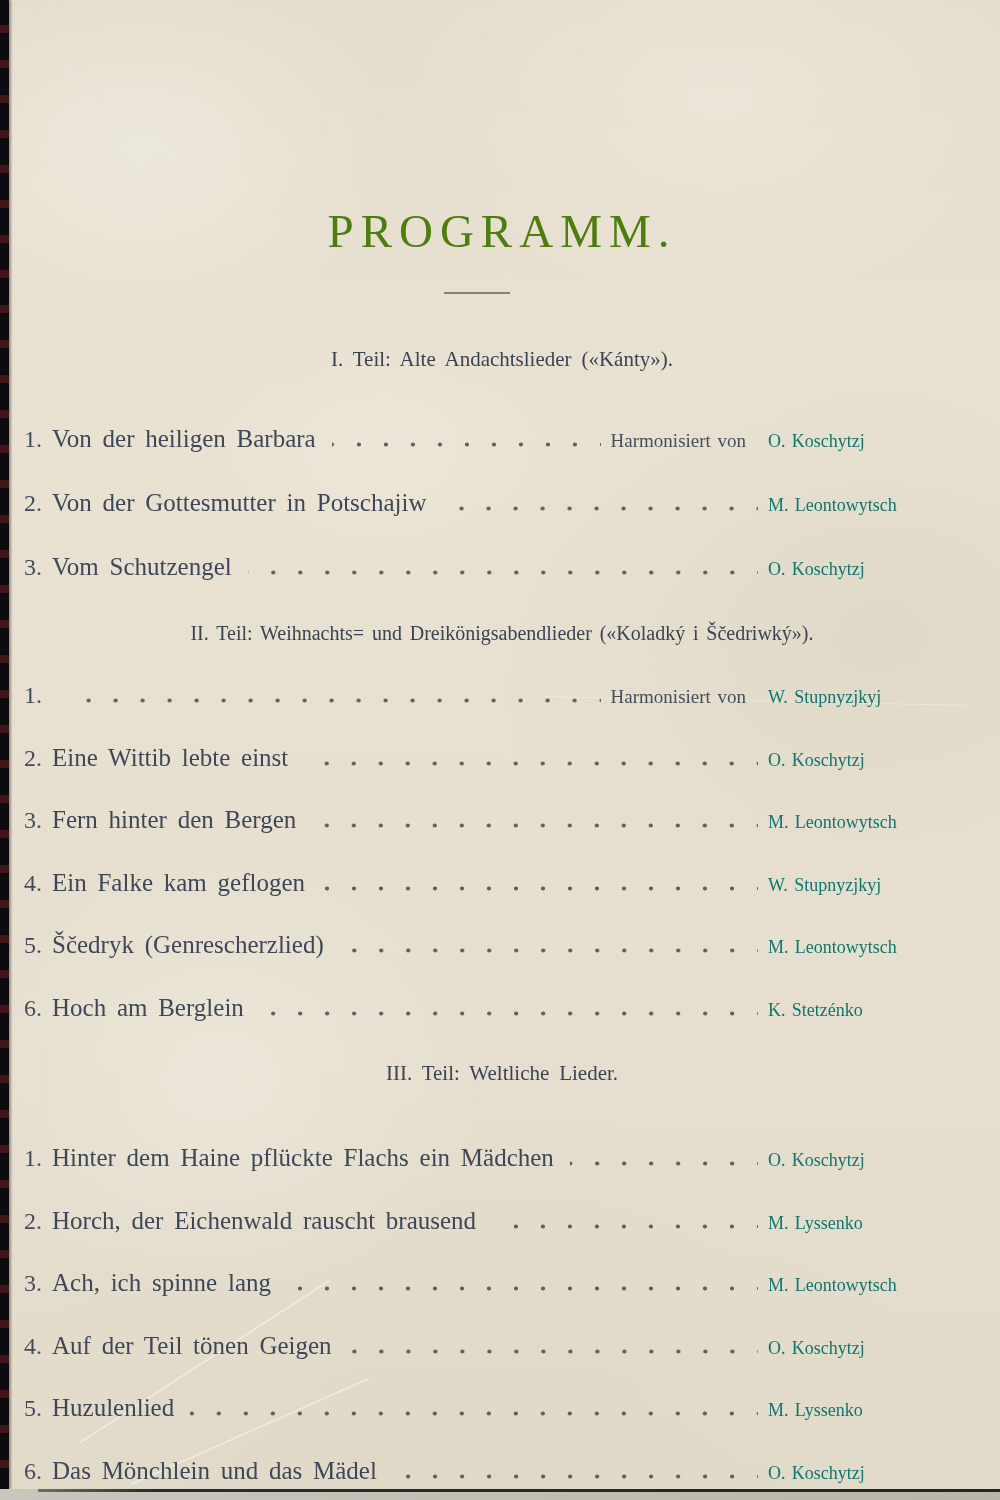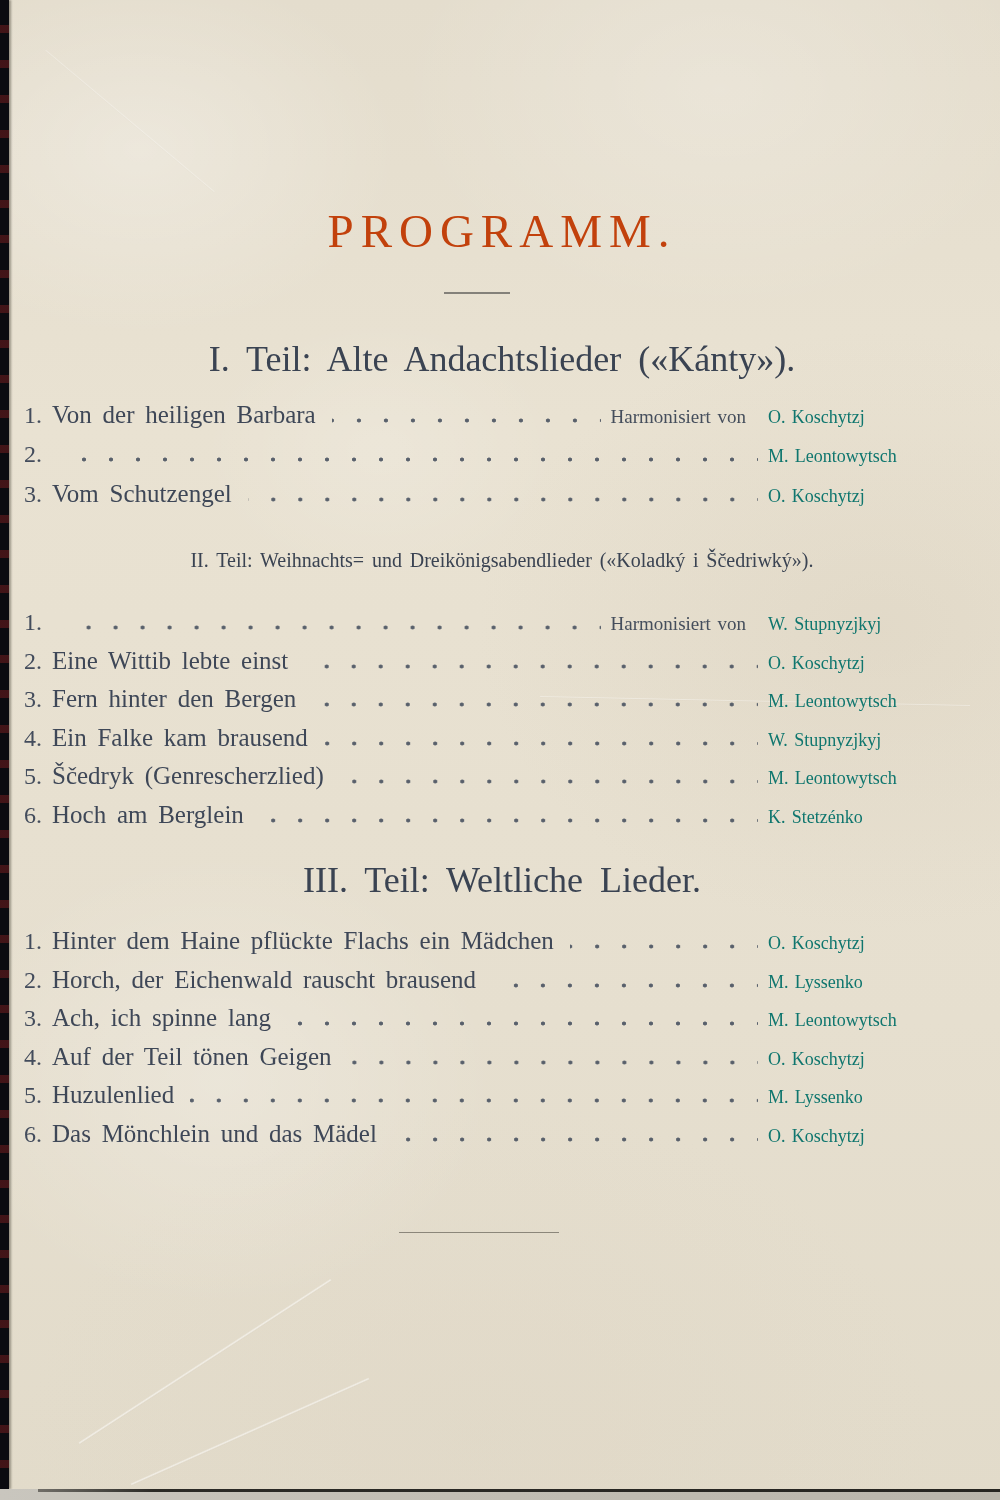--- a/index.html
+++ b/index.html
@@ -37,45 +37,45 @@
   .crease{position:absolute;z-index:1;background:linear-gradient(180deg,rgba(255,255,255,.0),rgba(255,255,255,.55),rgba(214,205,188,.35));}
   .crease.c1{left:55px;top:1360px;width:300px;height:3px;transform:rotate(-33deg);}
   .crease.c2{left:120px;top:1430px;width:260px;height:3px;transform:rotate(-24deg);}
   .crease.c3{left:540px;top:700px;width:430px;height:2px;transform:rotate(1.2deg);opacity:.6;}
   .crease.c4{left:20px;top:120px;width:220px;height:2px;transform:rotate(40deg);opacity:.5;}
 
   .sheet{position:relative;z-index:2;padding:208px 20px 0 24px;}
 
   h1.page-title{
     margin:0;text-align:center;font-weight:normal;
-    font-size:47px;line-height:1;letter-spacing:7px;color:#c2410c;
+    font-size:47px;line-height:1;letter-spacing:7px;color:#4d7c0f;
     word-spacing:2px;
   }
   .title-rule{
     width:66px;height:0;border-top:2px solid #84817a;
     margin:37px auto 0 auto;transform:translateX(-25px);
   }
   h2.section-heading{
     margin:0;text-align:center;font-weight:normal;color:#3a4352;
-    font-size:36px;line-height:38px;word-spacing:.22em;white-space:nowrap;
+    font-size:21px;line-height:38px;word-spacing:.22em;white-space:nowrap;
   }
   section.s0 h2{margin-top:46px;}
   section.s1 h2{margin-top:26px;font-size:20px;word-spacing:.14em;}
   section.s2 h2{margin-top:26px;}
 
   .items{margin-top:0;}
   section.s0 .items{margin-top:18px;}
   section.s1 .items{margin-top:26px;}
   section.s2 .items{margin-top:24px;}
 
   .row{display:flex;align-items:baseline;white-space:nowrap;}
   section.s0 .row{line-height:37px;}
   section.s1 .row,section.s2 .row{line-height:35.5px;}
   .num{display:inline-block;width:28px;font-size:24px;color:#434c5c;}
-  .title{font-size:25px;word-spacing:.18em;color:#3e4757;}
+  .title{font-size:25px;word-spacing:.18em;color:#3e4757;margin-top:24px;}
   .leader{
     flex:1;min-width:18px;height:5px;align-self:baseline;
     margin:0 10px 0 16px;
     background-image:radial-gradient(circle at 3px 2.5px, rgba(64,74,90,.85) 1.7px, transparent 2.3px);
     background-size:27px 5px;background-repeat:repeat-x;background-position:right 2px bottom 0;
   }
   .prefix{font-size:19px;color:#454e5c;margin-right:22px;word-spacing:.1em;}
   .prefix:empty{margin-right:0;}
   .composer{flex:0 0 auto;width:212px;font-size:18px;color:#0f766e;word-spacing:.1em;}
 
@@ -102,20 +102,21 @@
         <div class="items">
           <div class="row">
             <span class="num">1.</span>
             <span class="title">Von der heiligen Barbara</span>
             <span class="leader"></span>
             <span class="prefix">Harmonisiert von</span>
             <span class="composer">O. Koschytzj</span>
           </div>
           <div class="row">
             <span class="num">2.</span>
+            <span class="title">Von der Gottesmutter in Potschajiw</span>
             <span class="leader"></span>
             <span class="prefix"></span>
             <span class="composer">M. Leontowytsch</span>
           </div>
           <div class="row">
             <span class="num">3.</span>
             <span class="title">Vom Schutzengel</span>
             <span class="leader"></span>
             <span class="prefix"></span>
             <span class="composer">O. Koschytzj</span>
@@ -140,21 +141,21 @@
           </div>
           <div class="row">
             <span class="num">3.</span>
             <span class="title">Fern hinter den Bergen</span>
             <span class="leader"></span>
             <span class="prefix"></span>
             <span class="composer">M. Leontowytsch</span>
           </div>
           <div class="row">
             <span class="num">4.</span>
-            <span class="title">Ein Falke kam brausend</span>
+            <span class="title">Ein Falke kam geflogen</span>
             <span class="leader"></span>
             <span class="prefix"></span>
             <span class="composer">W. Stupnyzjkyj</span>
           </div>
           <div class="row">
             <span class="num">5.</span>
             <span class="title">Ščedryk (Genrescherzlied)</span>
             <span class="leader"></span>
             <span class="prefix"></span>
             <span class="composer">M. Leontowytsch</span>

